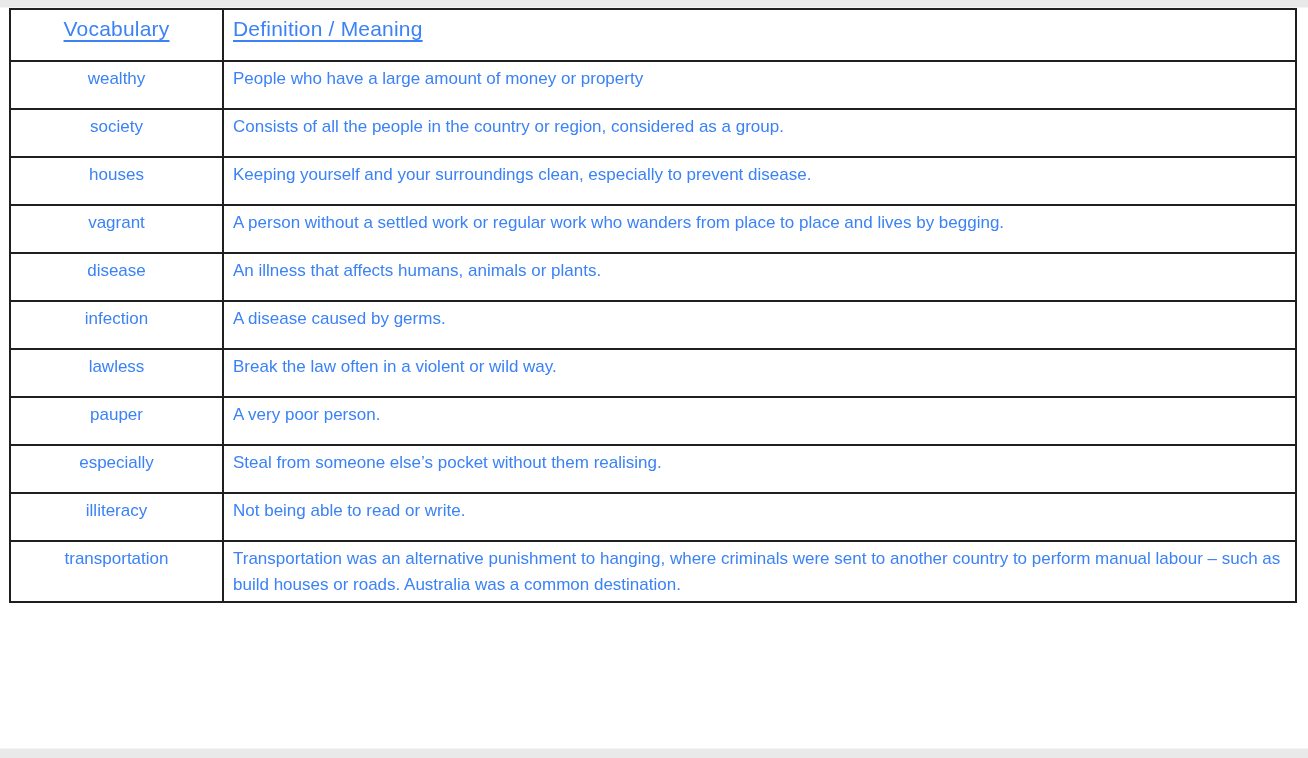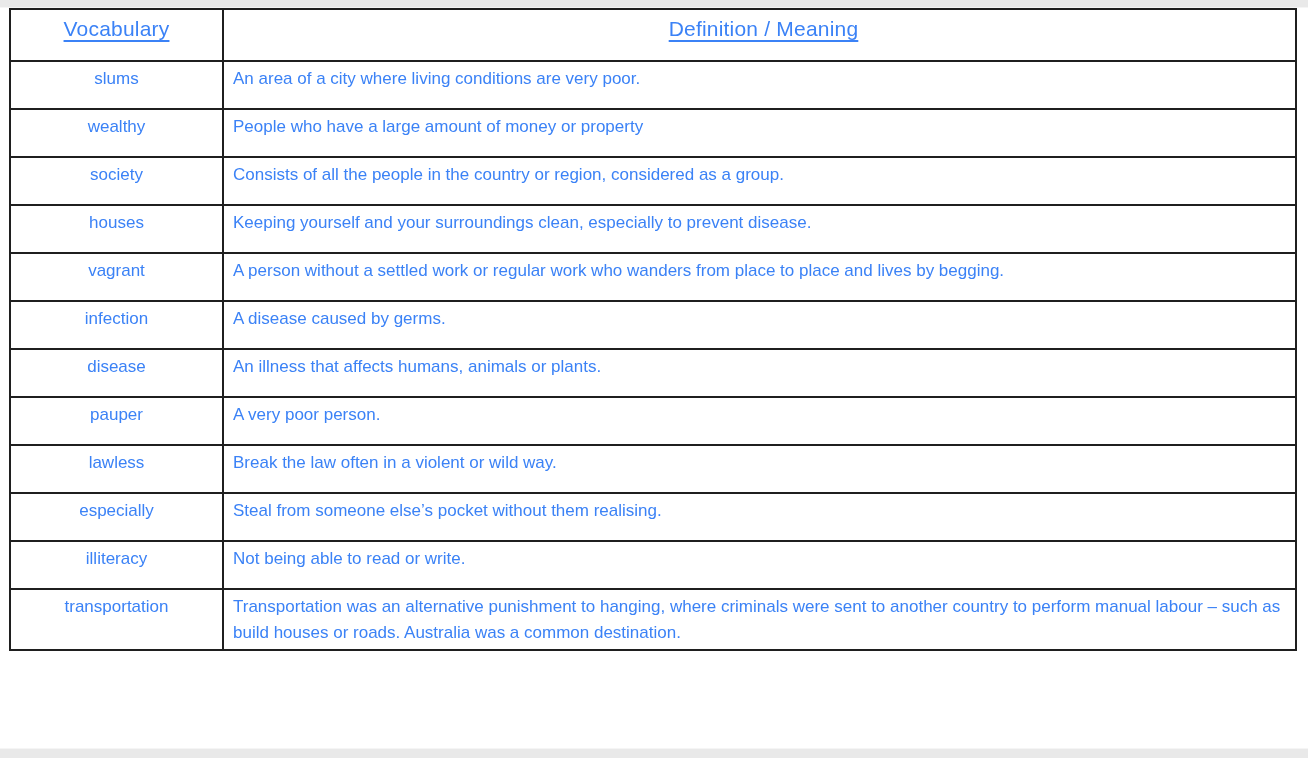--- a/index.html
+++ b/index.html
@@ -47,21 +47,21 @@
     font-size: 21px;
     letter-spacing: 0.2px;
     padding-top: 7px;
   }
   th .underlined {
     text-decoration: underline;
     text-underline-offset: 4px;
     text-decoration-thickness: 1.5px;
   }
   th.word-head { text-align: center; }
-  th.def-head { text-align: center; padding-left: 9px; }
+  th.def-head { text-align: left; padding-left: 9px; }
 
   td {
     font-size: 17px;
     line-height: 1.5;
   }
   td.word-cell {
     height: 41px;
     text-align: center;
     padding-top: 4px;
   }
@@ -85,24 +85,20 @@
     <tr>
       <th class="word-head">
         <span class="underlined">Vocabulary</span>
       </th>
       <th class="def-head">
         <span class="underlined">Definition / Meaning</span>
       </th>
     </tr>
   </thead>
   <tbody id="vocab-body">
-  <tr>
-    <td class="word-cell">slums</td>
-    <td class="def-cell">An area of a city where living conditions are very poor.</td>
-  </tr>
 
 
   <tr>
     <td class="word-cell">wealthy</td>
     <td class="def-cell">People who have a large amount of money or property</td>
   </tr>
 
 
   <tr>
     <td class="word-cell">society</td>
@@ -114,37 +110,37 @@
     <td class="def-cell">Keeping yourself and your surroundings clean, especially to prevent disease.</td>
   </tr>
 
 
   <tr>
     <td class="word-cell">vagrant</td>
     <td class="def-cell">A person without a settled work or regular work who wanders from place to place and lives by begging.</td>
   </tr>
 
   <tr>
+    <td class="word-cell">disease</td>
+    <td class="def-cell">An illness that affects humans, animals or plants.</td>
+  </tr>
+
+  <tr>
     <td class="word-cell">infection</td>
     <td class="def-cell">A disease caused by germs.</td>
   </tr>
 
   <tr>
-    <td class="word-cell">disease</td>
-    <td class="def-cell">An illness that affects humans, animals or plants.</td>
+    <td class="word-cell">lawless</td>
+    <td class="def-cell">Break the law often in a violent or wild way.</td>
   </tr>
 
   <tr>
     <td class="word-cell">pauper</td>
     <td class="def-cell">A very poor person.</td>
-  </tr>
-
-  <tr>
-    <td class="word-cell">lawless</td>
-    <td class="def-cell">Break the law often in a violent or wild way.</td>
   </tr>
 
   <tr>
     <td class="word-cell">especially</td>
     <td class="def-cell">Steal from someone else’s pocket without them realising.</td>
   </tr>
 
   <tr>
     <td class="word-cell">illiteracy</td>
     <td class="def-cell">Not being able to read or write.</td>

